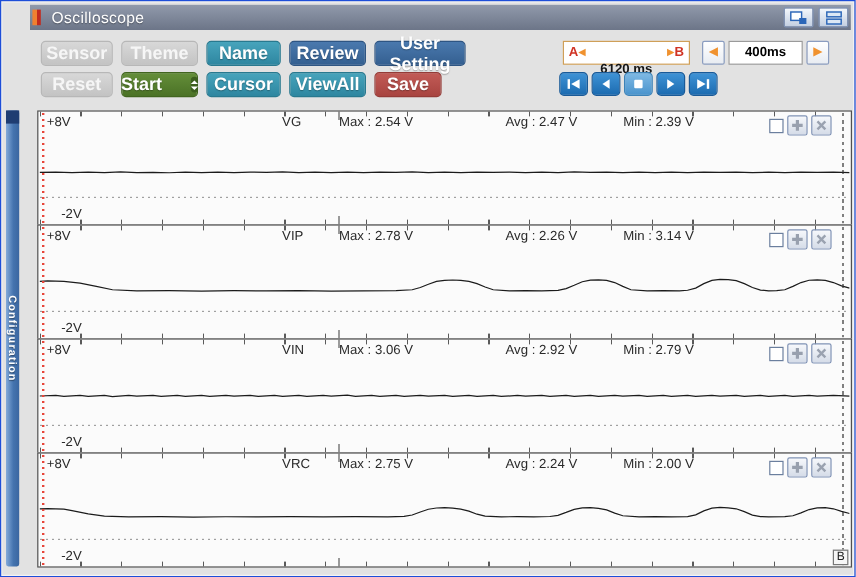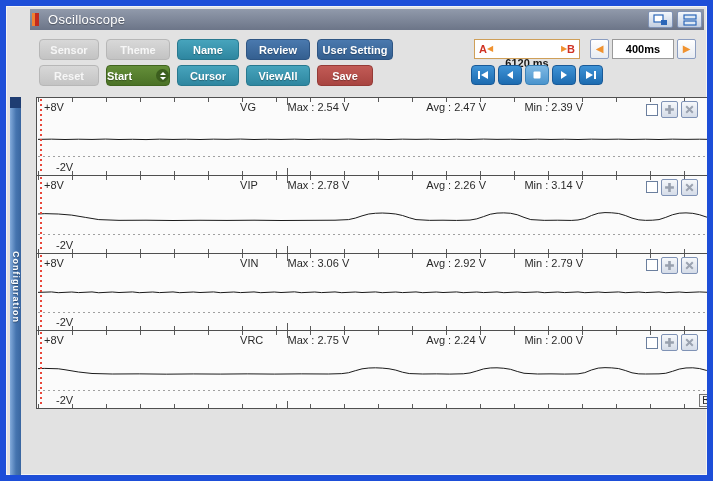--- a/index.html
+++ b/index.html
@@ -1,40 +1,40 @@
 <!DOCTYPE html>
 <html><head>
 <meta charset="utf-8">
 <style>
   * { box-sizing: border-box; margin: 0; padding: 0; }
   body { font-family: "Liberation Sans", sans-serif; background: #fff; }
   .window {
     position: relative; width: 713px; height: 481px;
-    background: #e2e2e2; border: 6px solid #1d4ed8;
+    background: #e2e2e2; border: 1px solid #1d4ed8;
     box-shadow: inset 0 0 0 1px #f4f4f4; overflow: hidden;
   }
   
   .titlebar {
     position: absolute; left: 24px; top: 3px; right: 3px; height: 21px;
     background: linear-gradient(#919aab, #6c7588);
     display: flex; align-items: center;
   }
   .title-icon { width: 7px; height: 13px; margin-left: 2px;
     background: linear-gradient(to right, #f08030 0 50%, #c22a1e 50% 100%); }
   .title-text { color: #fff; font-size: 13px; margin-left: 9px; letter-spacing: .3px;
     text-shadow: 0 1px 1px rgba(0,0,0,.35); }
   .win-buttons { margin-left: auto; margin-right: 2px; display: flex; gap: 4px; }
   .win-btn { width: 25px; height: 17px; border: 1px solid #7f92b5; border-radius: 2px;
     background: linear-gradient(#f3f7fc, #c3cfe1); display: flex; align-items: center; justify-content: center; cursor: pointer; }
   
   .btn-row { position: absolute; display: flex; gap: 7px; }
   .btn-row1 { left: 33px; top: 33px; }
   .btn-row2 { left: 33px; top: 59px; }
   .tbtn {
-    height: 21px; border-radius: 4px; color: #fff; font-size: 11px; font-weight: bold;
+    height: 21px; border-radius: 4px; color: #fff; font-size: 15px; font-weight: bold;
     display: flex; align-items: center; justify-content: center; cursor: pointer;
     text-shadow: 0 1px 1px rgba(0,0,0,.3); border: 1px solid transparent;
   }
   .w60 { width: 60px; } .w64 { width: 64px; } .w62 { width: 62px; }
   .w76 { width: 76px; } .w56 { width: 56px; }
   .tbtn.gray  { background: linear-gradient(#d8d8d8, #c3c3c3); border-color: #b7b7b7; color: #f6f6f6; text-shadow: none; }
   .tbtn.teal  { background: linear-gradient(#47a4bc, #2e86a0); border-color: #28798f; }
   .tbtn.steel { background: linear-gradient(#4a79ae, #345f90); border-color: #2e5583; }
   .tbtn.green { background: linear-gradient(#648e39, #4b7226); border-color: #41651f; gap: 24px; }
   .tbtn.red   { background: linear-gradient(#c25b56, #a84440); border-color: #953b37; }
@@ -59,21 +59,21 @@
     background: linear-gradient(#3f93d6, #1c6bb0); display: flex; align-items: center; justify-content: center; cursor: pointer; }
   .pb-btn.active { background: linear-gradient(#7fb9e4, #4a94cd); border-color: #3b82b8; }
   
   .main { position: absolute; left: 3px; top: 91px; width: 707px; height: 382px; }
   .side-strip { position: absolute; left: 1px; top: 0; width: 11px; height: 380px;
     background: linear-gradient(to right, #83aada, #4574af 55%, #3a66a0); border-radius: 2px; }
   .side-cap { width: 100%; height: 11px; background: #1f3d72; }
   .side-label { position: absolute; top: 50%; left: 50%; transform: translate(-50%,-50%);
     writing-mode: vertical-rl; color: #fff; font-size: 9px; font-weight: bold; letter-spacing: 1px; white-space: nowrap;
     text-shadow: 1px 0 1px rgba(0,0,0,.4); }
-  .panels { position: absolute; left: 27px; top: 0; width: 679px; height: 312px; display: flex; flex-direction: column; }
+  .panels { position: absolute; left: 27px; top: 0; width: 679px; height: 381px; display: flex; flex-direction: column; }
   .panel { position: relative; flex: 1; background: #fbfbfb; border: 1px solid #4f4f4f; }
   .panel + .panel { margin-top: -1px; }
   .ticks { position: absolute; left: 1px; right: 1px; height: 4px;
     background: repeating-linear-gradient(to right, #5a5a5a 0 1px, transparent 1px 34px); }
   .ticks-top { top: 0; } .ticks-bottom { bottom: 0; }
   .tick-long { position: absolute; left: 37%; width: 1px; height: 7px; background: #5a5a5a; }
   .tick-long.t-top { top: 0; } .tick-long.t-bot { bottom: 0; }
   .wave { position: absolute; left: 1px; right: 1px; top: 1px; bottom: 1px; width: calc(100% - 2px); height: calc(100% - 2px); }
   .gridline { position: absolute; left: 1px; right: 1px; top: 76%; height: 1px;
     background: repeating-linear-gradient(to right, #a0a0a0 0 2px, transparent 2px 5px); }

